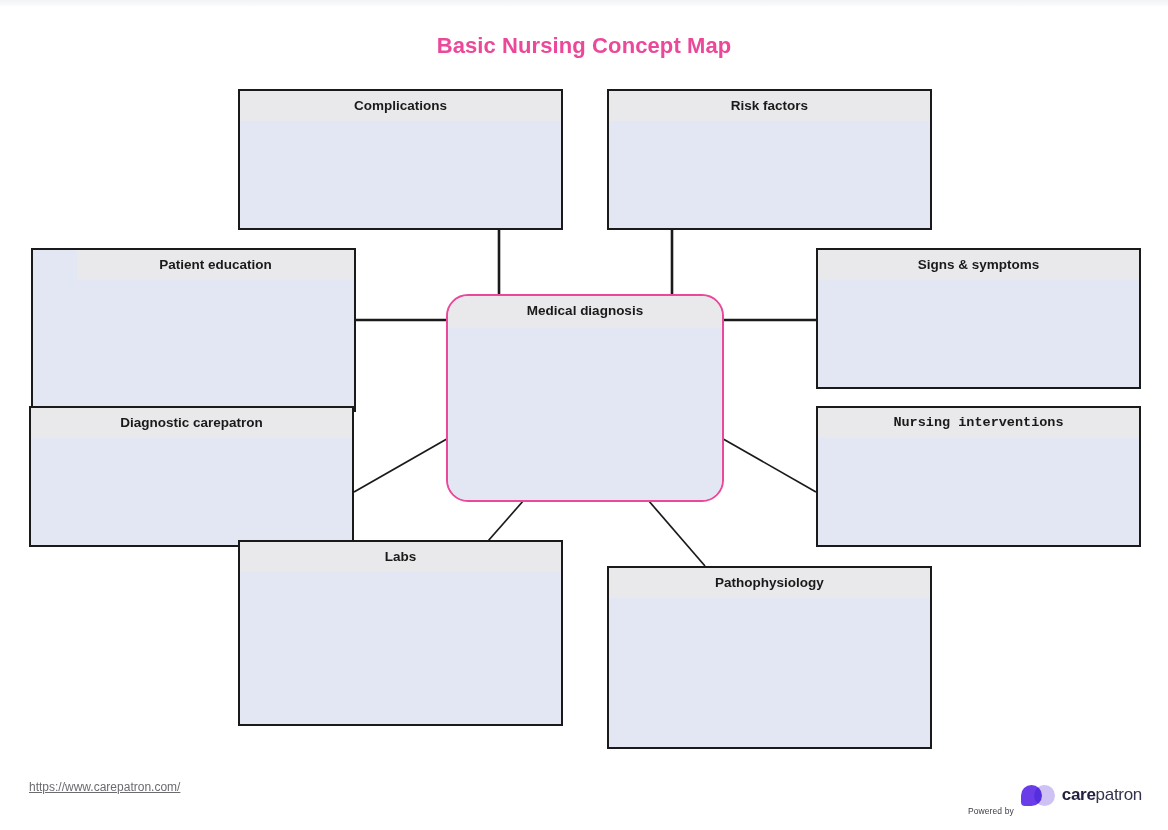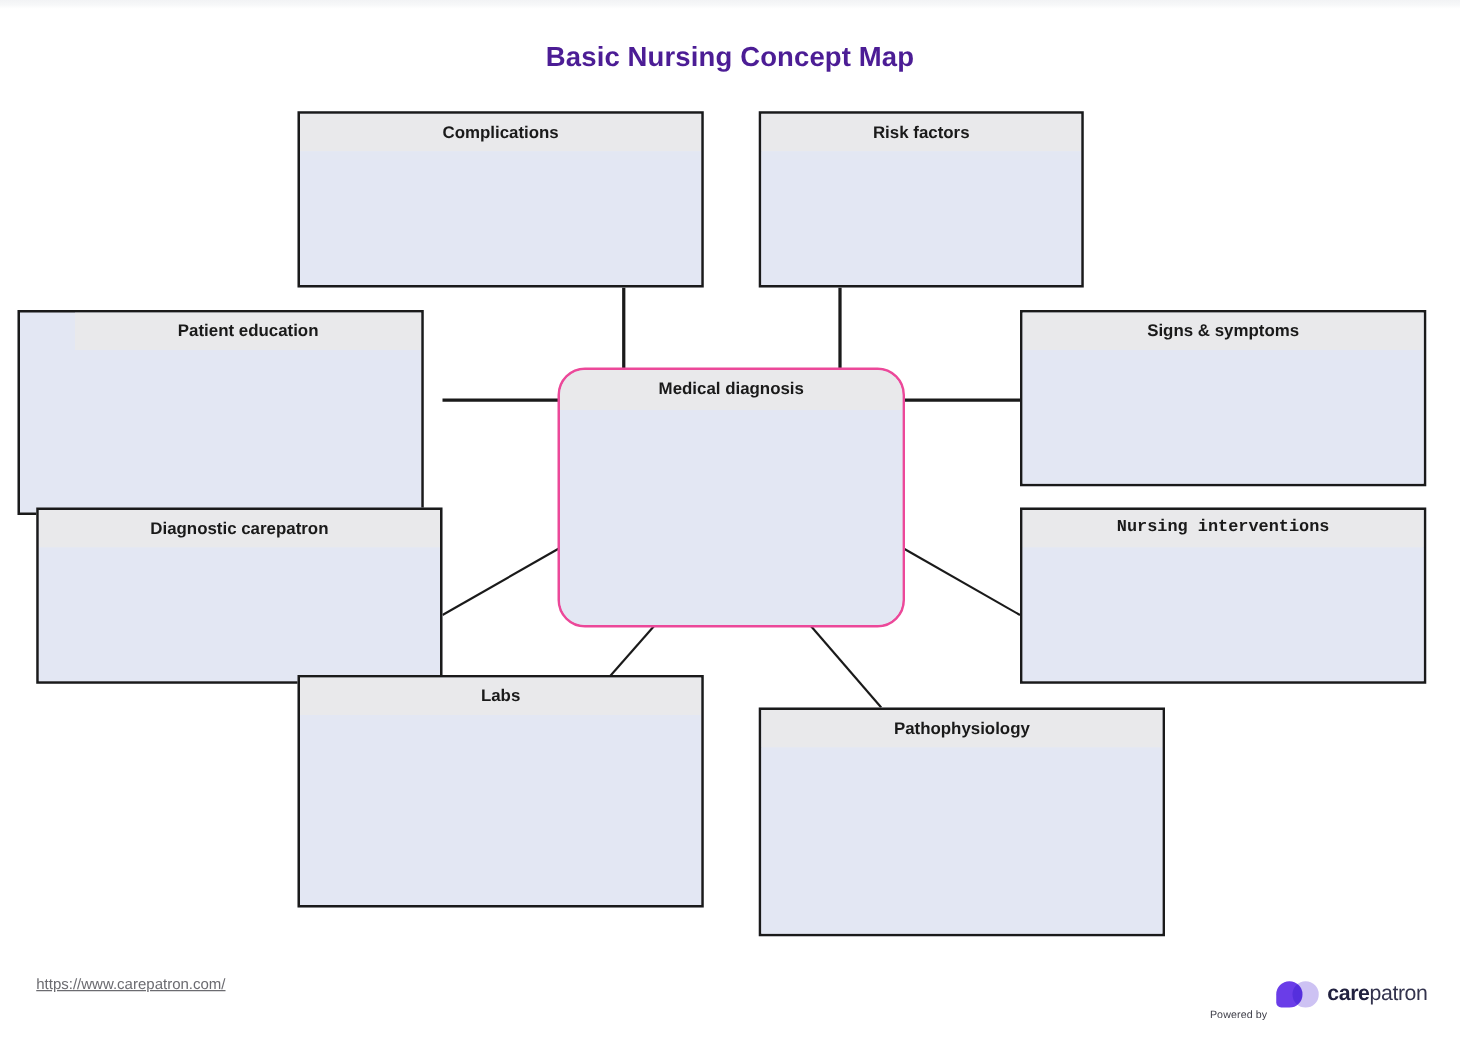--- a/index.html
+++ b/index.html
@@ -29,21 +29,21 @@
   }
 
   #page-title {
     position: absolute;
     top: 33px;
     left: 0;
     width: 1168px;
     text-align: center;
     font-size: 22px;
     font-weight: bold;
-    color: #4c1d95;
+    color: #ec4899;
     letter-spacing: 0.1px;
   }
 
   
   #edges {
     position: absolute;
     top: 0; left: 0;
     width: 1168px;
     height: 830px;
     z-index: 1;
@@ -180,26 +180,26 @@
 
       <line x1="705" y1="566" x2="648" y2="500"></line>
     </g>
   </svg>
 
   <div class="node" id="node-complications" style="left:238px; top:89px; width:325px; height:141px;">
     <div class="node-header">Complications</div>
     <div class="node-body"></div>
   </div>
 
-  <div class="node" id="node-risk-factors" style="left:607px; top:89px; width:260px; height:141px;">
+  <div class="node" id="node-risk-factors" style="left:607px; top:89px; width:325px; height:141px;">
     <div class="node-header">Risk factors</div>
     <div class="node-body"></div>
   </div>
 
-  <div class="node" id="node-patient-education" style="left:14px; top:248px; width:325px; height:164px;padding-left:44px;">
+  <div class="node" id="node-patient-education" style="left:31px; top:248px; width:325px; height:164px;padding-left:44px;">
     <div class="node-header">Patient education</div>
     <div class="node-body"></div>
   </div>
 
   <div class="node" id="node-signs-symptoms" style="left:816px; top:248px; width:325px; height:141px;">
     <div class="node-header">Signs &amp; symptoms</div>
     <div class="node-body"></div>
   </div>
 
   <div class="node" id="node-diagnostic-procedures" style="left:29px; top:406px; width:325px; height:141px;">

